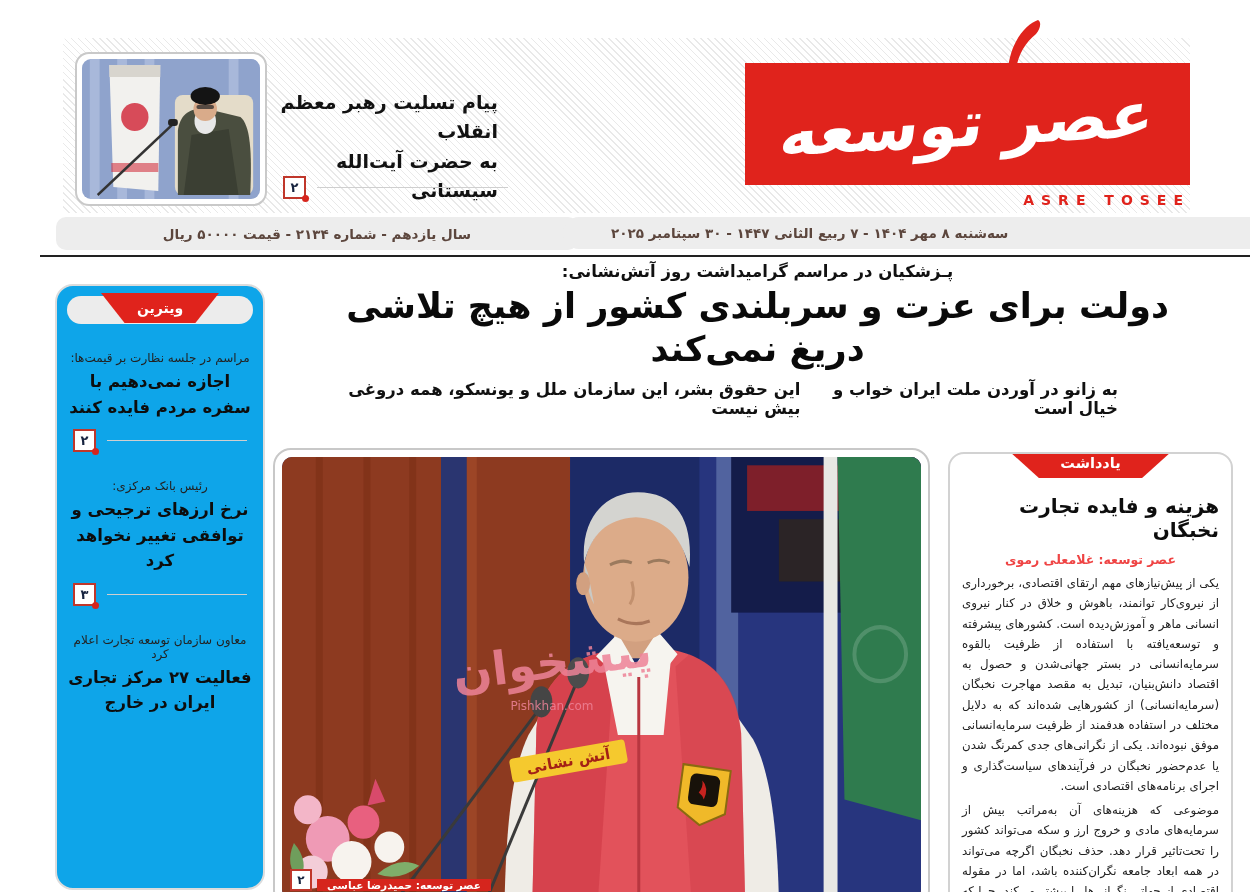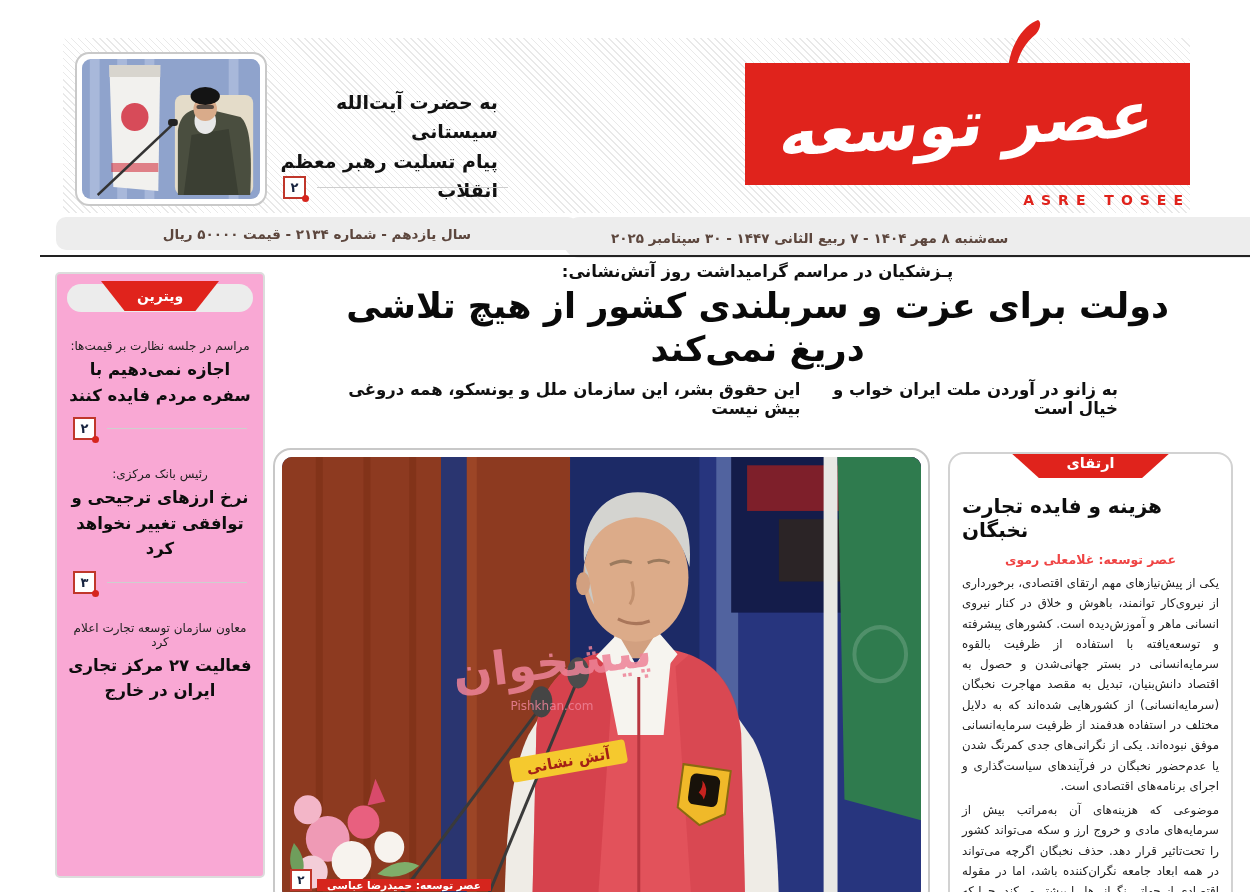--- a/index.html
+++ b/index.html
@@ -32,30 +32,30 @@
     background:#e0231c; display:flex; align-items:center; justify-content:center; }
   .logo-fa { color:#fff; font-size:64px; font-weight:bold; white-space:nowrap;
     transform:skewX(-10deg) rotate(-3deg); }
   .logo-swash { position:absolute; left:1002px; top:20px; width:42px; height:50px; }
   .logo-latin { position:absolute; left:930px; top:192px; width:260px; text-align:right;
     direction:ltr; color:#e0231c; font-weight:bold; font-size:14px; letter-spacing:7px; }
 
   .issue-pill { position:absolute; left:56px; top:217px; width:522px; height:33px;
     background:#ededed; border-radius:10px; display:flex; align-items:center;
     justify-content:center; font-size:13.5px; color:#5c463d; font-weight:bold; }
-  .date-pill { position:absolute; left:563px; top:217px; width:687px; height:41px;
+  .date-pill { position:absolute; left:563px; top:217px; width:687px; height:32px;
     background:#ededed; border-radius:17px 0 0 17px; display:flex; align-items:center;
     direction:ltr; }
   .date-pill span { margin-left:48px; font-size:13.5px; color:#5c463d; font-weight:bold;
     direction:rtl; }
   .rule { position:absolute; left:40px; top:255px; width:1210px; height:2px; background:#222; }
 
   
-  .sidebar { position:absolute; left:55px; top:272px; width:210px; height:606px;
-    border:2px solid #dcdcdc; border-radius:5px; padding:8px 8px 0; background:#f9a8d4; }
+  .sidebar { position:absolute; left:55px; top:284px; width:210px; height:606px;
+    border:2px solid #dcdcdc; border-radius:18px; padding:8px 8px 0; background:#0ea5e9; }
   .vitrin-pill { position:relative; width:186px; height:28px; margin:2px auto 0;
     background:#ececec; border-radius:14px; }
   .red-tab { position:absolute; left:50%; top:-3px; transform:translateX(-50%);
     background:#e0231c; color:#fff; font-weight:bold;
     display:flex; align-items:center; justify-content:center;
     clip-path:polygon(0 0,100% 0,80% 100%,20% 100%); }
   .vitrin-pill .red-tab { width:118px; height:30px; font-size:14px; }
   .sb-item { margin-top:27px; padding:0 2px; }
   .sb-kicker { text-align:center; font-size:12px; color:#222; margin-bottom:4px; }
   .sb-head { text-align:center; font-size:16.5px; font-weight:bold; color:#0d0d0d;
@@ -91,21 +91,21 @@
     font-weight:bold; color:#16233f; margin-right:5px; }
   .cap-strip { background:#d6251d; color:#fff; font-size:10.5px; font-weight:bold;
     padding:0 10px; }
 
   
   .note-col { position:absolute; left:948px; top:452px; width:285px; height:470px;
     border:2px solid #d2d2d2; border-radius:16px; padding:10px 12px 0; background:#fff;
     overflow:hidden; }
   .note-tab-wrap { position:absolute; left:0; top:-4px; width:100%; height:32px; }
   .note-col .red-tab { width:172px; height:31px; font-size:14.5px; }
-  .note-title { text-align:left; font-size:20px; font-weight:bold; color:#0d0d0d;
+  .note-title { text-align:right; font-size:20px; font-weight:bold; color:#0d0d0d;
     margin-top:30px; }
   .note-byline { font-size:12.5px; font-weight:bold; color:#ef4444; margin:10px 2px 6px;
     text-align:center; }
   .note-body p { font-size:11.8px; line-height:1.72; color:#222; text-align:justify;
     margin-bottom:4px; }
 </style>
 </head>
 <body>
 
 <div class="page">
@@ -129,22 +129,22 @@
       <ellipse cx="126" cy="62" rx="11" ry="13" fill="#e8e8e8"></ellipse>
       <circle cx="126" cy="50" r="12" fill="#d9ab8a"></circle>
       <ellipse cx="126" cy="37" rx="15" ry="9" fill="#141414"></ellipse>
       <rect x="117" y="46" width="18" height="4" rx="2" fill="#2a2a2a" opacity="0.75"></rect>
       <line x1="16" y1="136" x2="92" y2="66" stroke="#333" stroke-width="2.4"></line>
       <rect x="88" y="60" width="10" height="7" rx="3" fill="#222"></rect>
     </svg>
   </div>
 
   <div class="lead-head">
+    <span>پیام تسلیت رهبر معظم انقلاب</span>
     <span>به حضرت آیت‌الله سیستانی</span>
-    <span>پیام تسلیت رهبر معظم انقلاب</span>
   </div>
   <div class="pageref lead-ref">
     <span class="pbox">۲</span>
     <span class="pdot"></span>
     <span class="pline"></span>
   </div>
 
   <div class="logo-swash">
     <svg viewBox="0 0 42 50">
         <path d="M6,50 C8,22 24,4 36,0 C40,2 38,10 34,14 C24,22 16,34 14,50 Z" fill="#e0231c"></path>
@@ -275,21 +275,21 @@
       <div class="vest-label">آتش نشانی</div>
       <div class="photo-cap">
         <span class="cap-box">۲</span>
         <span class="cap-strip">عصر توسعه: حمیدرضا عباسی</span>
       </div>
     </div>
   </figure>
 
   <aside class="note-col">
     <div class="note-tab-wrap">
-      <div class="red-tab">ارتقای</div>
+      <div class="red-tab">یادداشت</div>
     </div>
     <h2 class="note-title">هزینه و فایده تجارت نخبگان</h2>
     <div class="note-byline">عصر توسعه: غلامعلی رموی</div>
     <div class="note-body">
       <p>یکی از پیش‌نیازهای مهم ارتقای اقتصادی، برخورداری از نیروی‌کار توانمند، باهوش و خلاق در کنار نیروی انسانی ماهر و آموزش‌دیده است. کشورهای پیشرفته و توسعه‌یافته با استفاده از ظرفیت بالقوه سرمایه‌انسانی در بستر جهانی‌شدن و حصول به اقتصاد دانش‌بنیان، تبدیل به مقصد مهاجرت نخبگان (سرمایه‌انسانی) از کشورهایی شده‌اند که به دلایل مختلف در استفاده هدفمند از ظرفیت سرمایه‌انسانی موفق نبوده‌اند. یکی از نگرانی‌های جدی کمرنگ شدن یا عدم‌حضور نخبگان در فرآیندهای سیاست‌گذاری و اجرای برنامه‌های اقتصادی است.</p>
       <p>موضوعی که هزینه‌های آن به‌مراتب بیش از سرمایه‌های مادی و خروج ارز و سکه می‌تواند کشور را تحت‌تاثیر قرار دهد. حذف نخبگان اگرچه می‌تواند در همه ابعاد جامعه نگران‌کننده باشد، اما در مقوله اقتصادی از جهاتی نگرانی‌ها را بیشتر می‌کند، چرا که این حوزه ارتباط مستقیمی با روند توسعه اقتصادی کشور و معیشت جامعه دارد.</p>
 
     </div>
   </aside>
 

